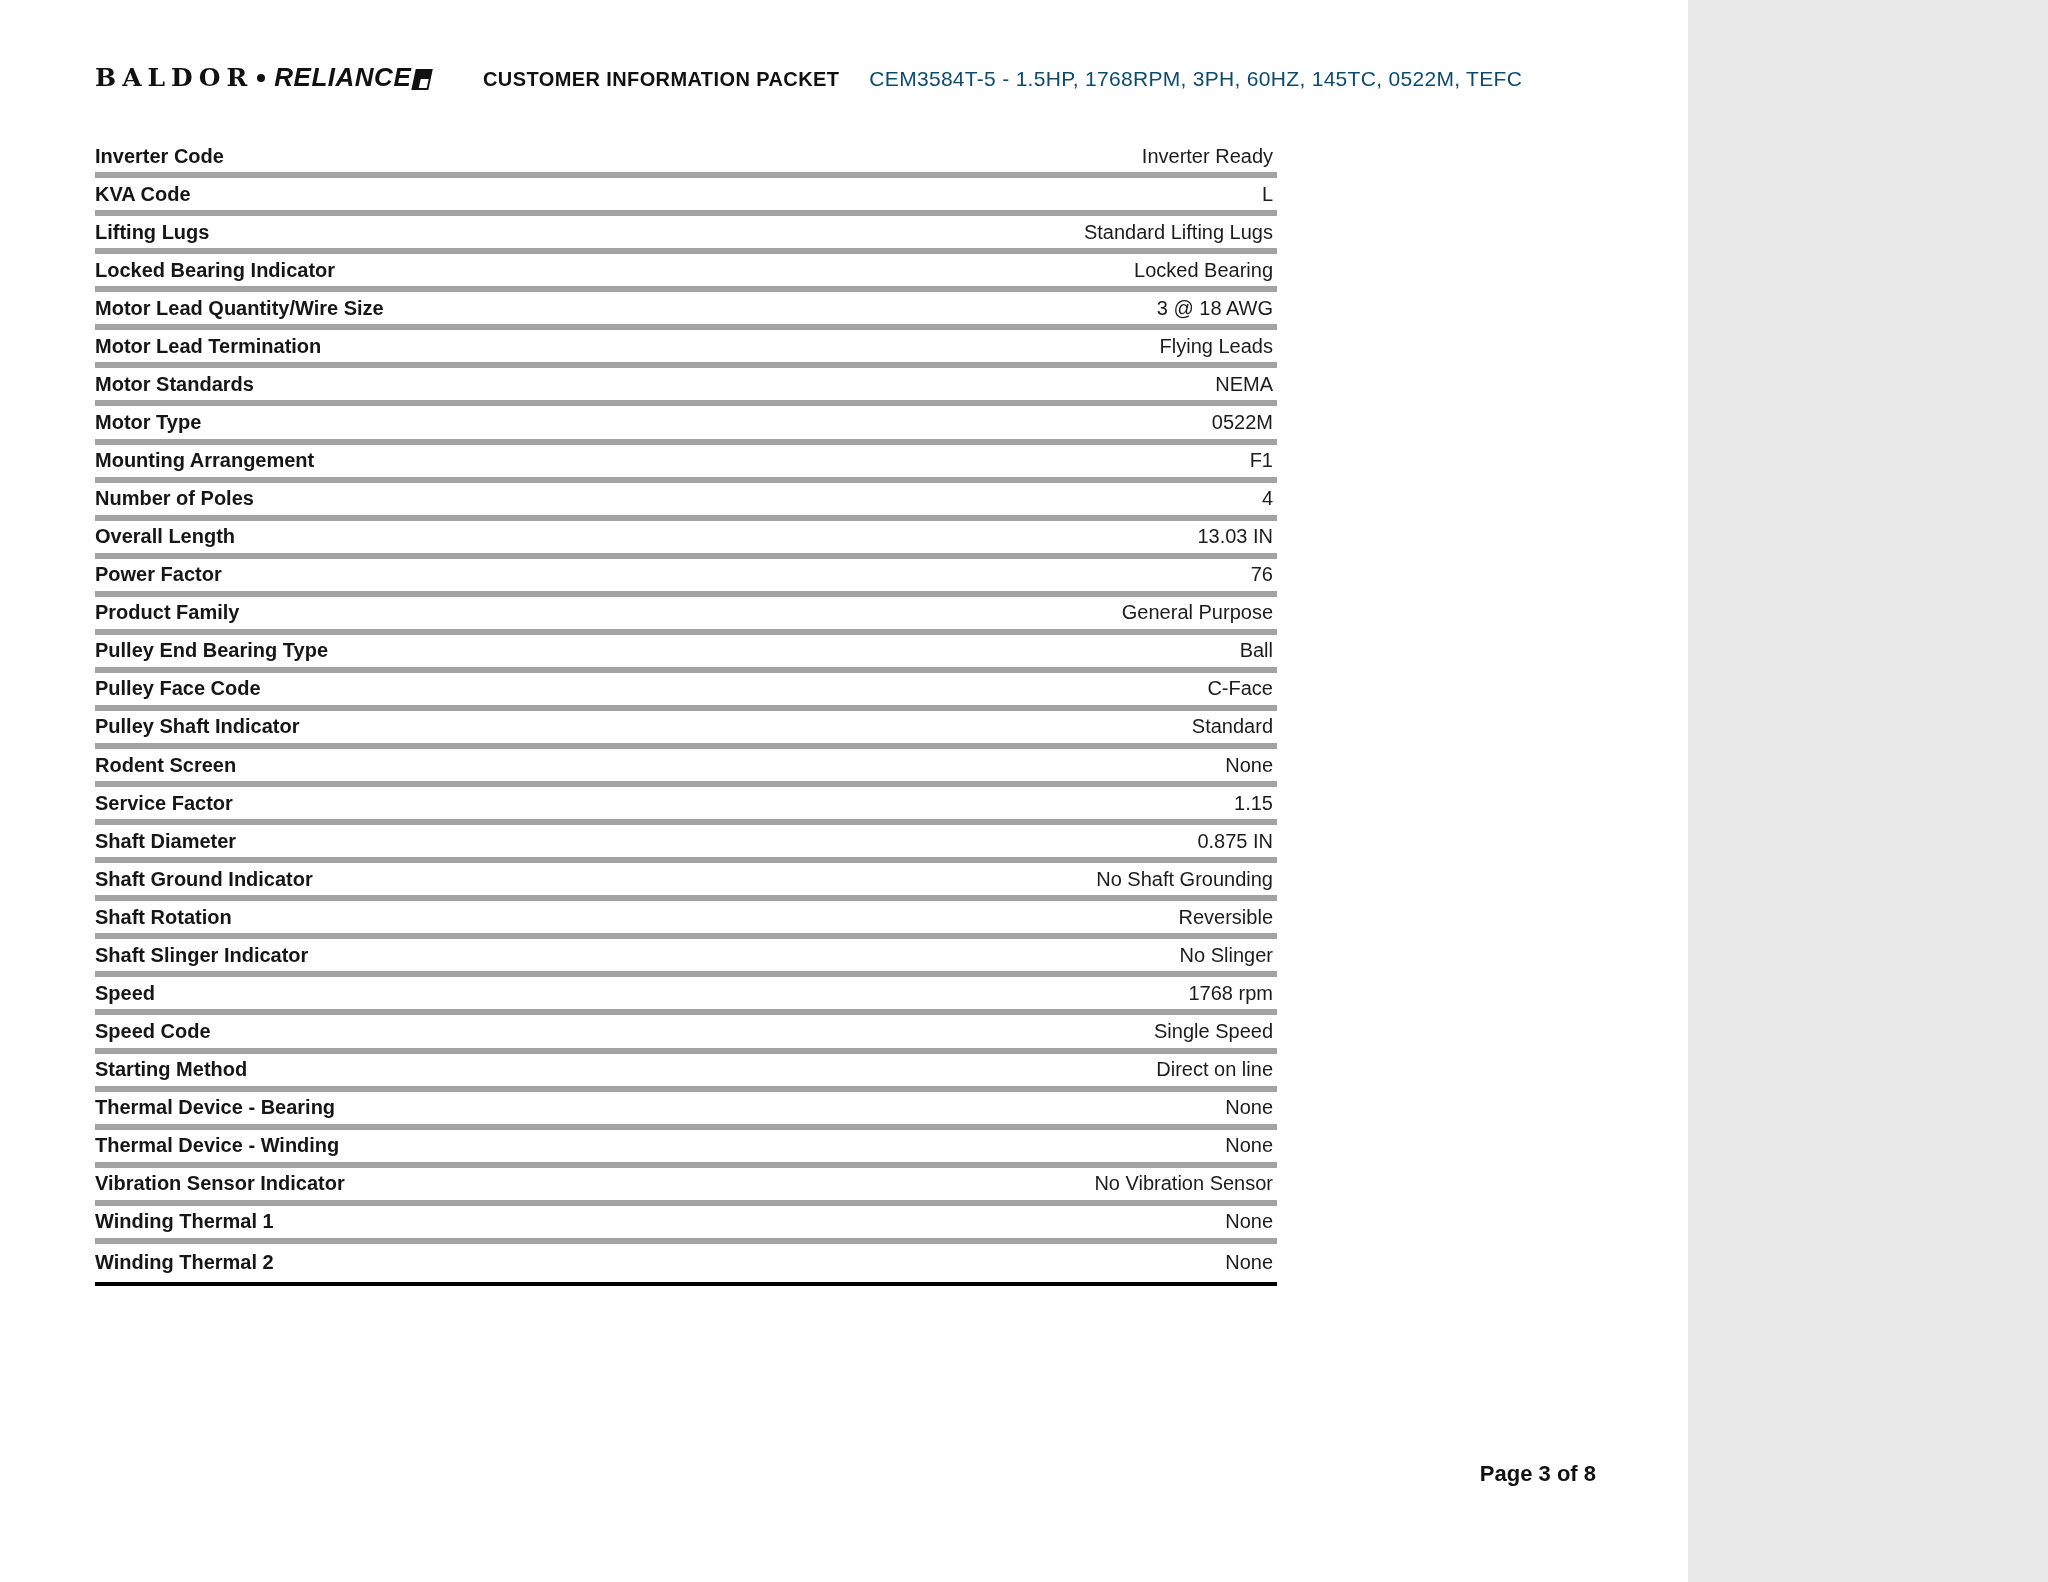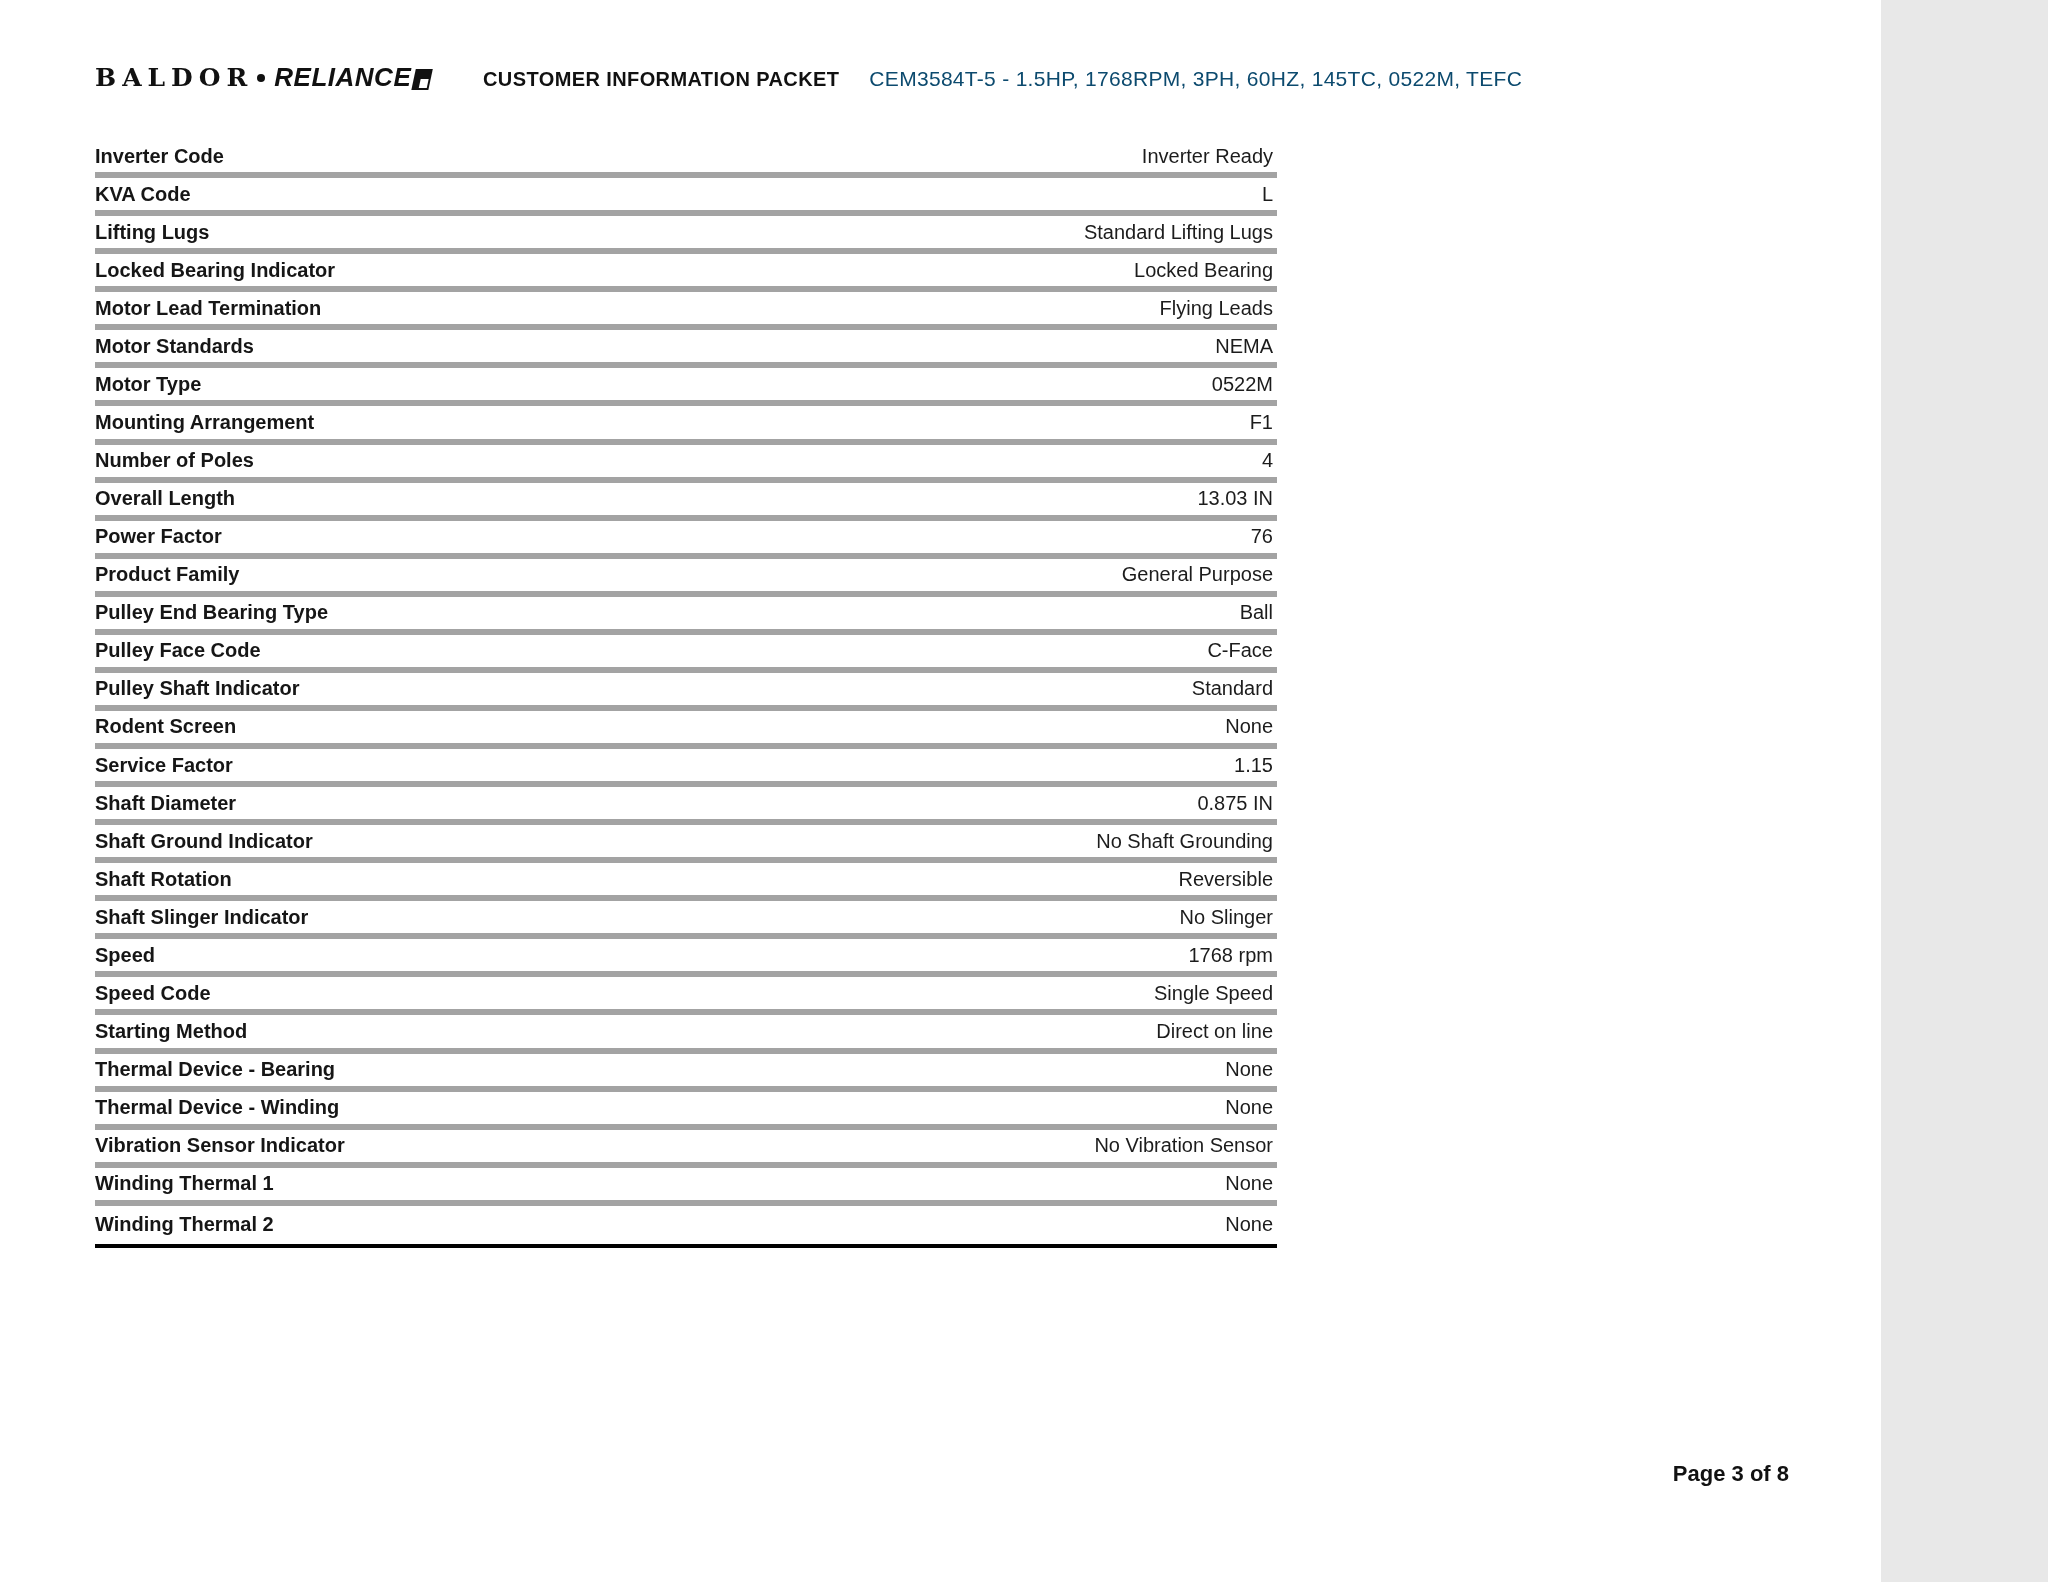--- a/index.html
+++ b/index.html
@@ -1,20 +1,20 @@
 <!DOCTYPE html>
 <html><head>
 <meta charset="utf-8">
 <style>
   * { margin:0; padding:0; box-sizing:border-box; }
   html,body { background:#e8e8e8; }
   body { font-family:"Liberation Sans", sans-serif; }
   .page {
     position:relative;
-    width:1881px; height:1582px;
+    width:1688px; height:1582px;
     background:#ffffff;
     color:#1a1a1a;
     overflow:hidden;
   }
 
   
   .header {
     position:absolute; top:62px; left:95px; right:60px;
     display:flex; align-items:baseline; white-space:nowrap;
   }
@@ -98,20 +98,24 @@
       </div>
       <div class="row">
         <span class="lbl">Lifting Lugs</span>
         <span class="val">Standard Lifting Lugs</span>
       </div>
       <div class="row">
         <span class="lbl">Locked Bearing Indicator</span>
         <span class="val">Locked Bearing</span>
       </div>
       <div class="row">
+        <span class="lbl">Motor Lead Quantity/Wire Size</span>
+        <span class="val">3 @ 18 AWG</span>
+      </div>
+      <div class="row">
         <span class="lbl">Motor Lead Termination</span>
         <span class="val">Flying Leads</span>
       </div>
       <div class="row">
         <span class="lbl">Motor Standards</span>
         <span class="val">NEMA</span>
       </div>
       <div class="row">
         <span class="lbl">Motor Type</span>
         <span class="val">0522M</span>

